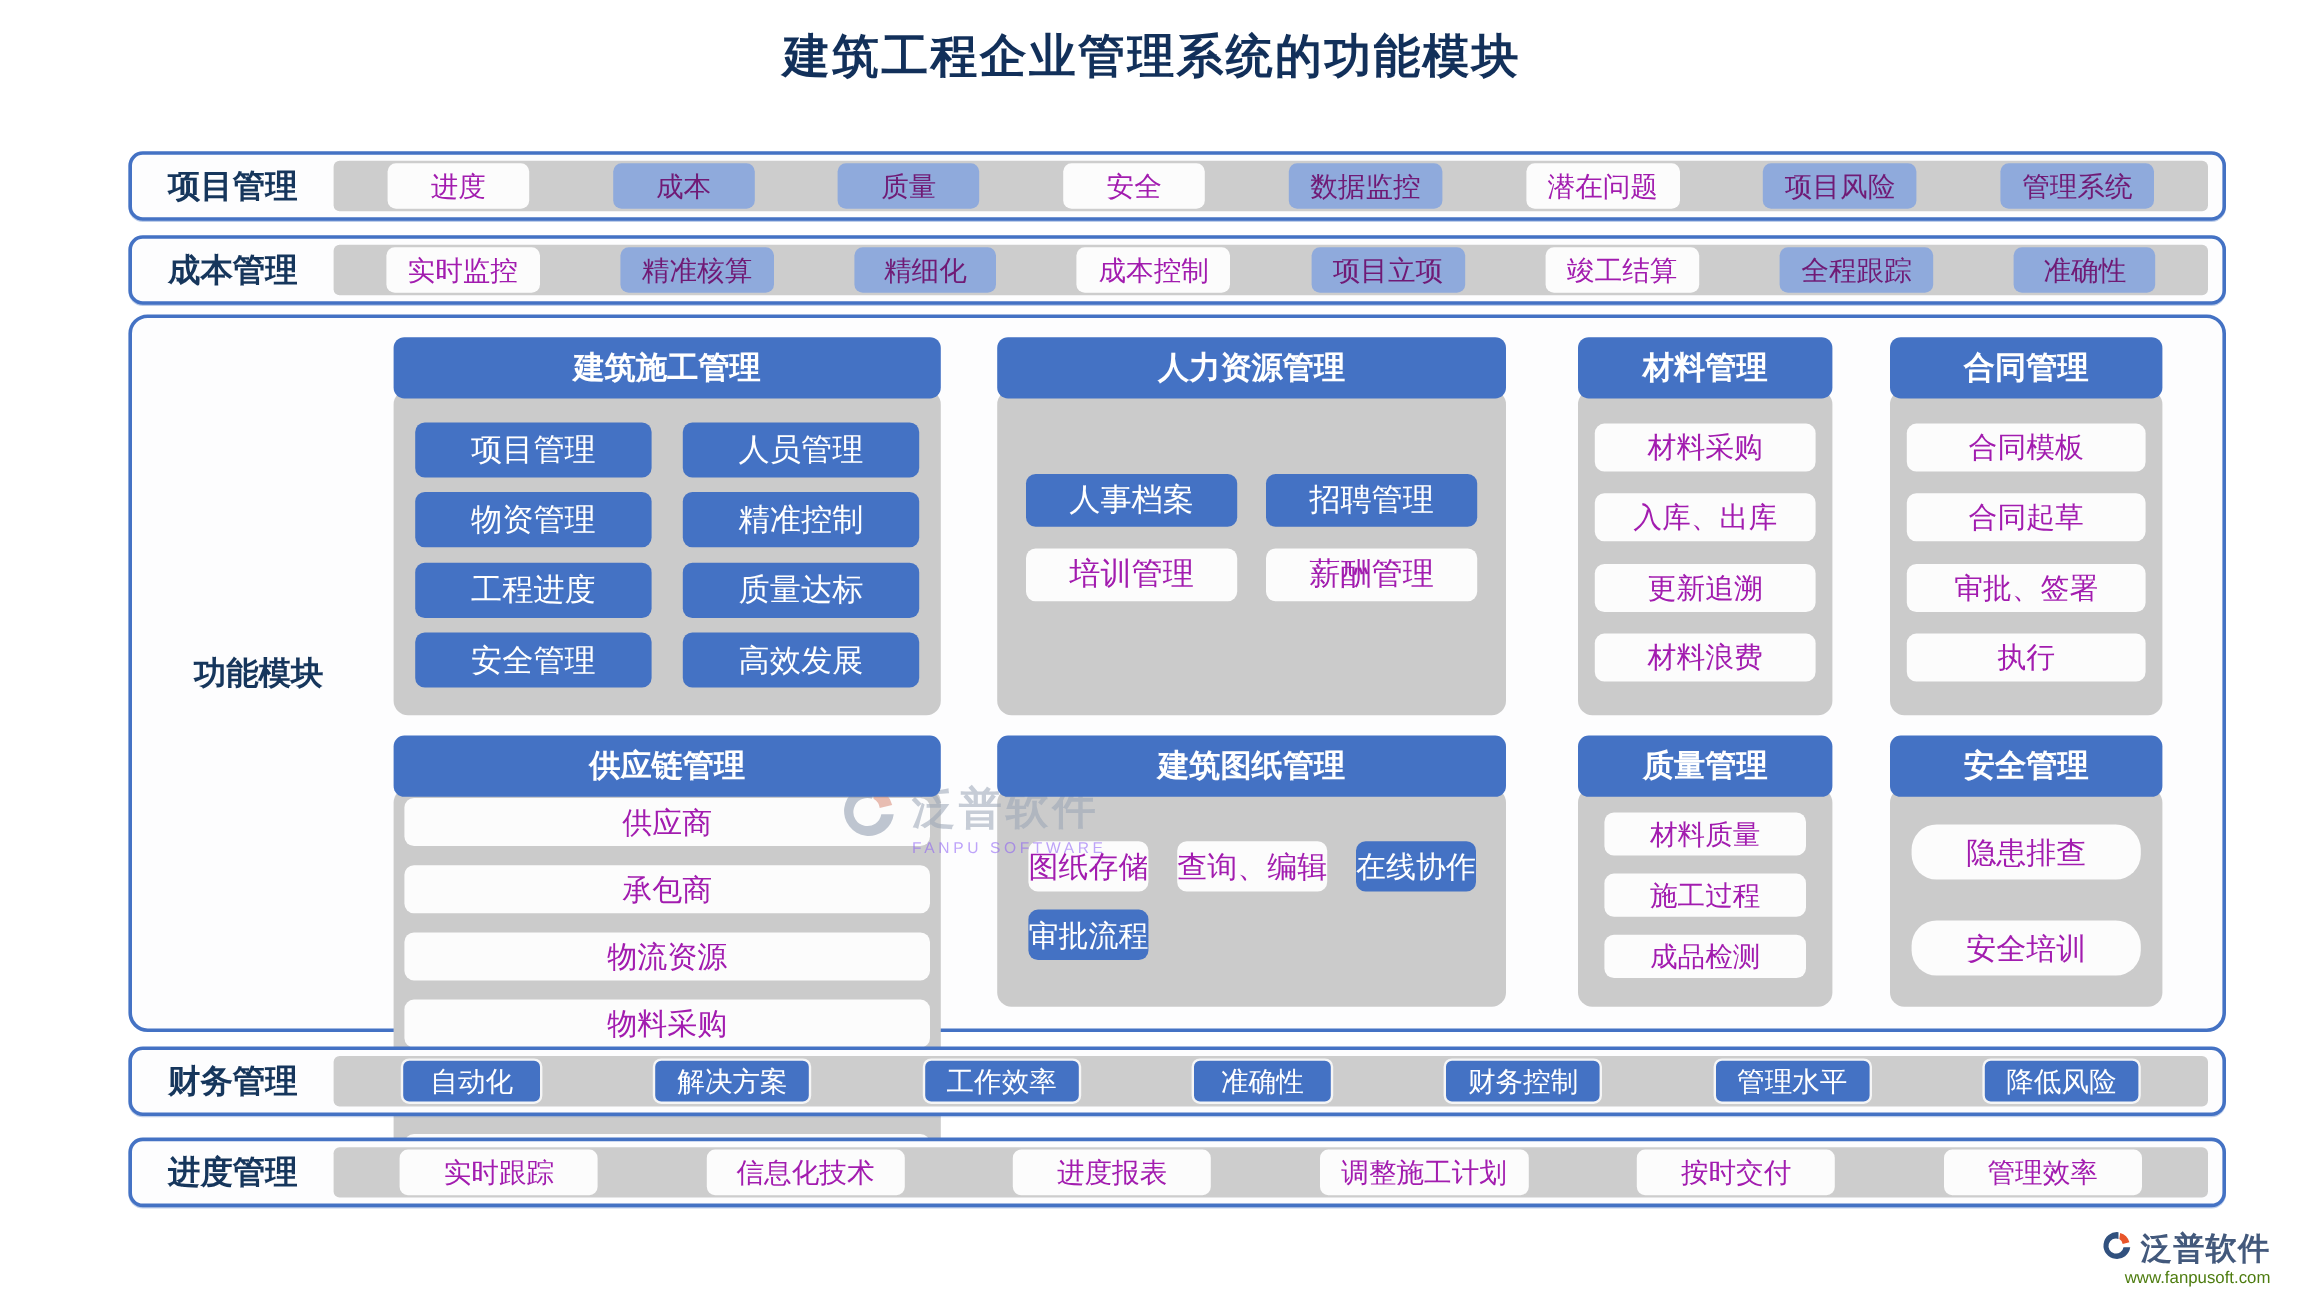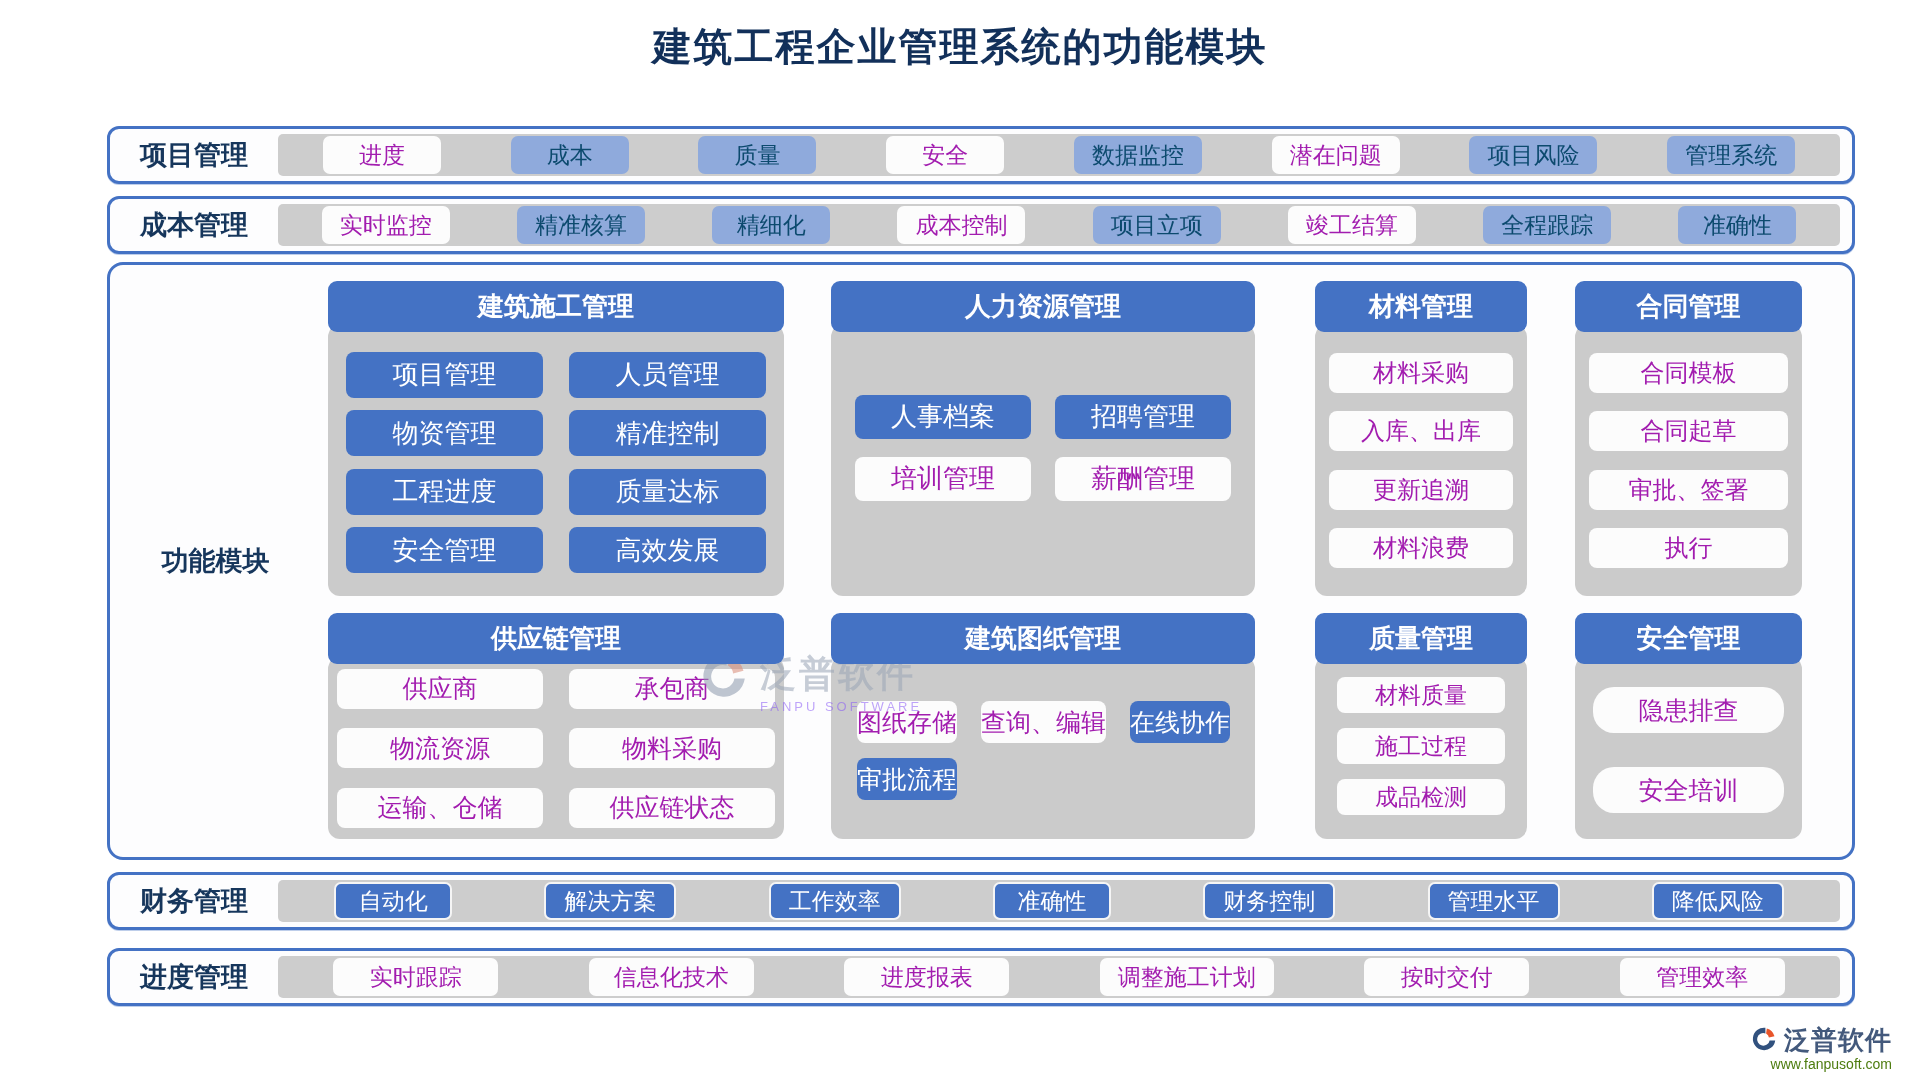--- a/index.html
+++ b/index.html
@@ -31,21 +31,21 @@
     background:#cdcdcd; border-radius:5px;
     display:flex; align-items:center; justify-content:space-around;
     padding:0 10px;
   }
   .chip {
     display:flex; align-items:center; justify-content:center;
     border-radius:7px; white-space:nowrap;
   }
   .band .chip { height:38px; min-width:118px; padding:0 18px; font-size:23px; }
   .v-white     { background:#fcfcfc; color:#a21caf; }
-  .v-lightblue { background:#8faadc; color:#0c4a6e; }
+  .v-lightblue { background:#8faadc; color:#701a75; }
   .v-blue      { background:#4472c4; color:#ffffff; }
   .band-solid .chip.v-blue { border:2px solid #f5f5f5; }
   #band-progress .chip { min-width:165px; }
 
   
   .main {
     position:absolute; left:107px; top:262px; width:1748px; height:598px;
     background:#fdfdfe; border:3px solid #4472c4; border-radius:16px;
   }
   .main-label {
@@ -80,21 +80,21 @@
   .p-hr { display:grid; grid-template-columns:1fr 1fr;
           gap:18px 24px; align-content:center; padding:0 24px 26px; }
   .p-hr .chip { height:44px; font-size:26px; }
 
   .p-material, .p-contract {
     display:flex; flex-direction:column; justify-content:space-evenly;
     padding:10px 14px;
   }
   .p-material .chip, .p-contract .chip { height:40px; font-size:24px; }
 
-  .p-supply { display:grid; grid-template-columns:1fr 1fr;
+  .p-supply { display:grid; grid-template-columns:1fr;
               gap:16px 26px; align-content:space-evenly; padding:8px 9px; }
   .p-supply .chip { height:40px; font-size:25px; }
 
   .p-drawing { display:grid; grid-template-columns:1fr 1fr 1fr;
                gap:15px 24px; align-content:start; padding:44px 26px 15px; }
   .p-drawing .chip { height:42px; font-size:25px; }
 
   .p-quality { display:flex; flex-direction:column; gap:15px; padding:20px 16px 0; }
   .p-quality .chip { height:36px; font-size:23px; margin:0 6px; }
 

